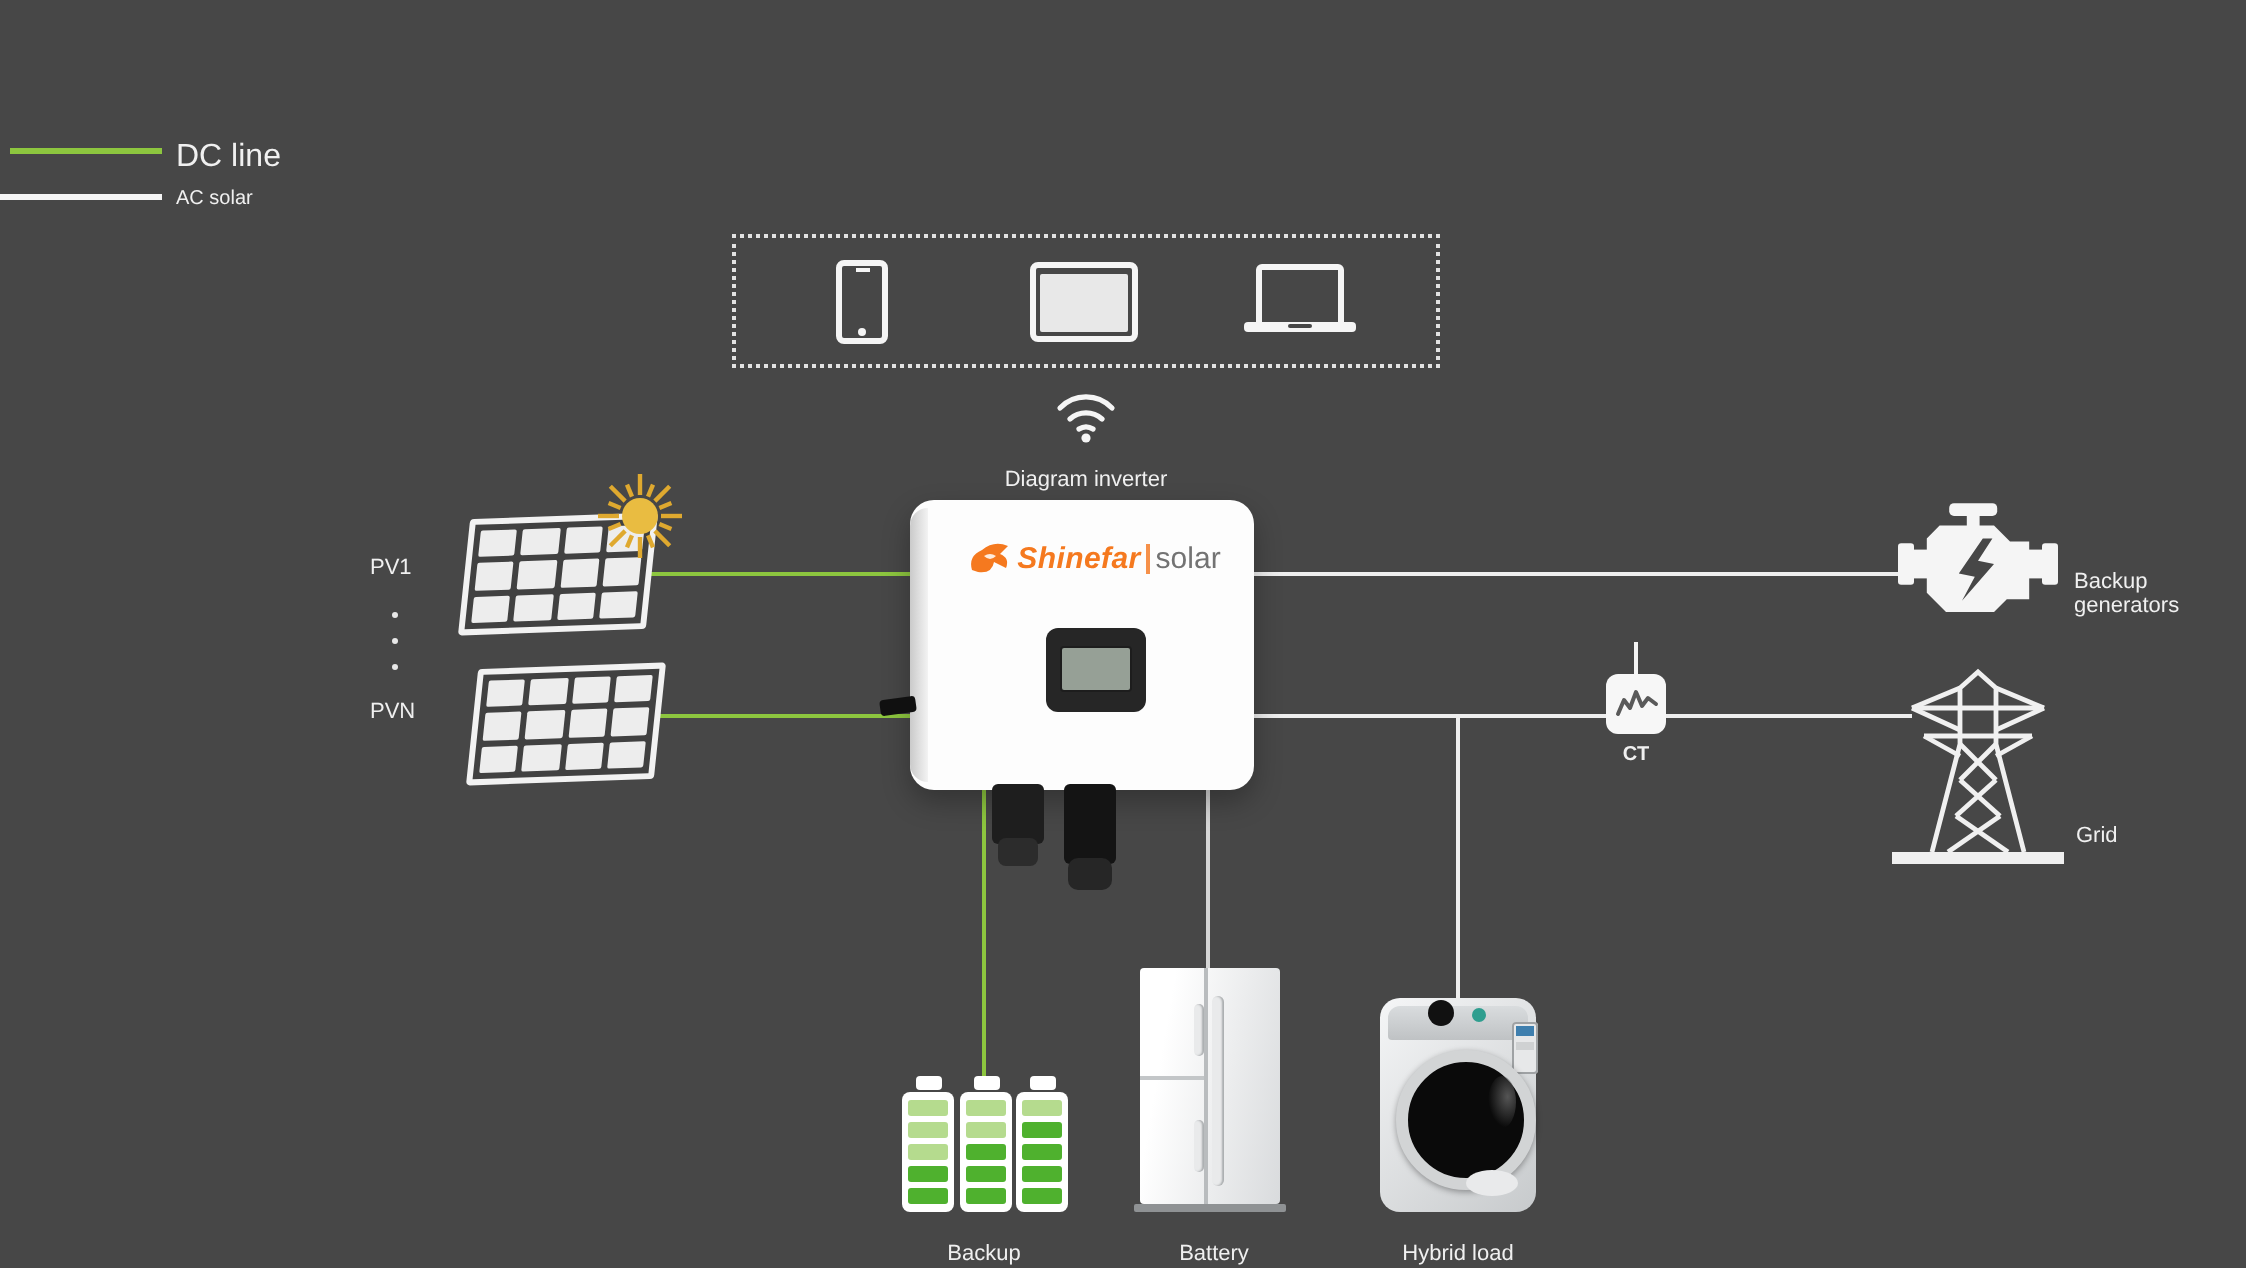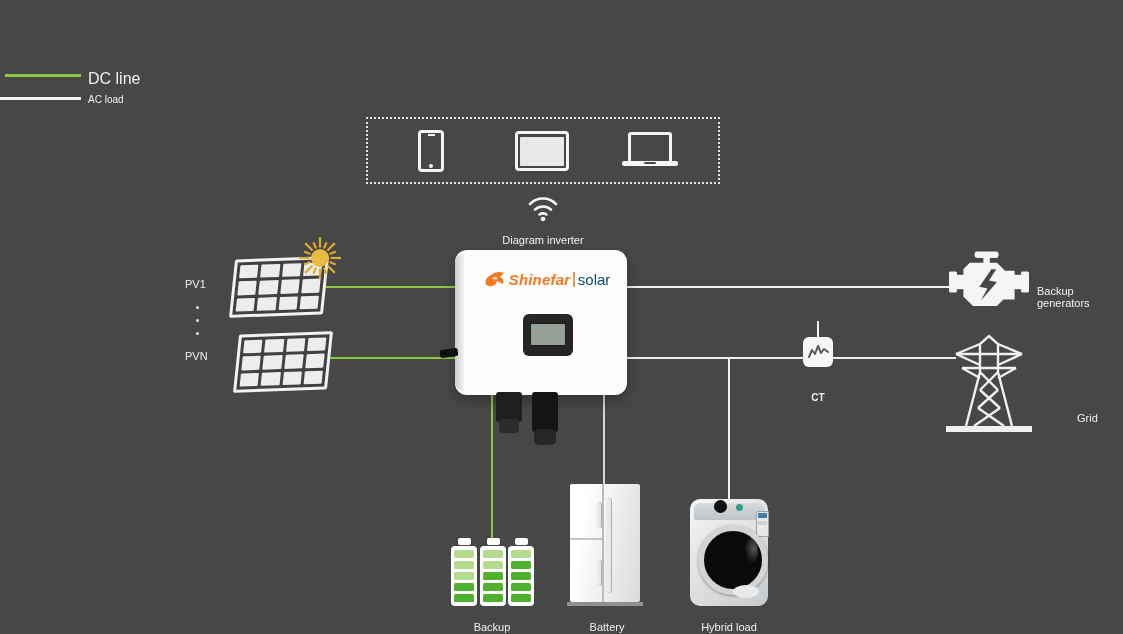--- a/index.html
+++ b/index.html
@@ -36,21 +36,21 @@
   .laptop-base{position:absolute;left:0;bottom:2px;width:56px;height:5px;background:#f5f5f5;border-radius:2px;}
   .laptop-base:after{content:"";position:absolute;left:50%;top:1px;width:12px;height:2px;margin-left:-6px;background:#474747;border-radius:1px;}
   
   .inverter{left:455px;top:250px;width:172px;height:145px;background:#fdfdfd;border-radius:12px;
             box-shadow:0 6px 14px rgba(0,0,0,.28);}
   .inverter:before{content:"";position:absolute;left:0;top:4px;bottom:4px;width:9px;
             background:linear-gradient(90deg,#cacaca,#f3f3f3);border-radius:12px 0 0 12px;}
   .logo{position:absolute;left:0;right:0;top:20px;display:flex;align-items:center;justify-content:center;gap:3px;padding-left:12px;}
   .brand{color:#f5791f;font-size:15px;font-weight:700;font-style:italic;letter-spacing:.2px;}
   .brand-div{width:1.5px;height:15px;background:#f6914a;}
-  .brand2{color:#0c4a6e;font-size:15px;font-weight:400;}
+  .brand2{color:#737373;font-size:15px;font-weight:400;}
   .inv-display{position:absolute;left:68px;top:64px;width:50px;height:42px;background:#262626;border-radius:6px;}
   .inv-screen{position:absolute;left:7px;right:7px;top:9px;bottom:10px;background:#96a096;border-radius:2px;border:1px solid #1d1d1d;}
   .conn1{left:496px;top:392px;width:26px;height:30px;background:#1e1e1e;border-radius:3px;}
   .cyl1{left:499px;top:419px;width:20px;height:14px;background:#2c2c2c;border-radius:4px;}
   .conn2{left:532px;top:392px;width:26px;height:40px;background:#141414;border-radius:3px;}
   .cyl2{left:534px;top:429px;width:22px;height:16px;background:#262626;border-radius:5px;}
   .inv-antenna{left:440px;top:349px;width:18px;height:8px;background:#101010;border-radius:2px;transform:rotate(-8deg);}
   
   .pv-panel{position:absolute;width:82px;height:46px;background:#414141;border:3px solid #f2f2f2;border-radius:2px;
             display:grid;grid-template-columns:repeat(4,1fr);grid-template-rows:repeat(3,1fr);gap:3px;padding:3px;
@@ -59,26 +59,26 @@
   .pv-cell{background:#ededed;border-radius:1px;}
   .pv1-label{left:185px;top:278px;} .pvn-label{left:185px;top:350px;}
   .dot{width:3px;height:3px;border-radius:50%;background:#e8e8e8;}
   .sun{left:298px;top:236px;}
   
   .wifi{left:525px;top:192px;}
   .hybrid-label{left:483px;top:234px;width:120px;text-align:center;}
   
   .ct-ant{left:817px;top:321px;width:2px;height:17px;background:#f5f5f5;}
   .ct-box{left:803px;top:337px;width:30px;height:30px;background:#f7f7f7;border-radius:6px;}
-  .ct-label{left:803px;top:372px;width:30px;text-align:center;font-size:10px;font-weight:bold;margin-top:20px;}
+  .ct-label{left:803px;top:372px;width:30px;text-align:center;font-size:10px;font-weight:bold;}
   
   .engine{left:948px;top:250px;}
   .diesel-label{left:1037px;top:285px;}
   .tower{left:944px;top:332px;}
-  .grid-label{left:1038px;top:412px;margin-left:39px;}
+  .grid-label{left:1038px;top:412px;}
   
   .battery{position:absolute;width:26px;height:67px;}
   .b1{left:451px;top:538px;} .b2{left:480px;top:538px;} .b3{left:508px;top:538px;}
   .battery-nub{width:13px;height:7px;background:#fff;border-radius:2px;margin:0 auto;}
   .battery-body{margin-top:1px;height:52px;background:#fff;border-radius:4px;padding:4px 3px;
                 display:flex;flex-direction:column;gap:3px;}
   .bar{flex:1;border-radius:1.5px;}
   .bar.light{background:#b5db8e;} .bar.dark{background:#4fb12e;}
   .battery-label{left:452px;top:621px;width:80px;text-align:center;}
   
@@ -107,21 +107,21 @@
 </style>
 </head>
 <body>
 
 <div class="canvas">
 
 
   <div class="abs leg-dc"></div>
   <div class="abs label leg-dc-label">DC line</div>
   <div class="abs leg-ac"></div>
-  <div class="abs label leg-ac-label">AC load</div>
+  <div class="abs label leg-ac-label">AC solar</div>
 
   <div class="line dc l-pv1"></div>
   <div class="line dc l-pvn"></div>
   <div class="line dc l-batt"></div>
   <div class="line ac l-diesel"></div>
   <div class="line ac l-grid"></div>
   <div class="line ac l-load"></div>
   <div class="line l-backup"></div>
 
   <div class="abs dev-box"></div>

